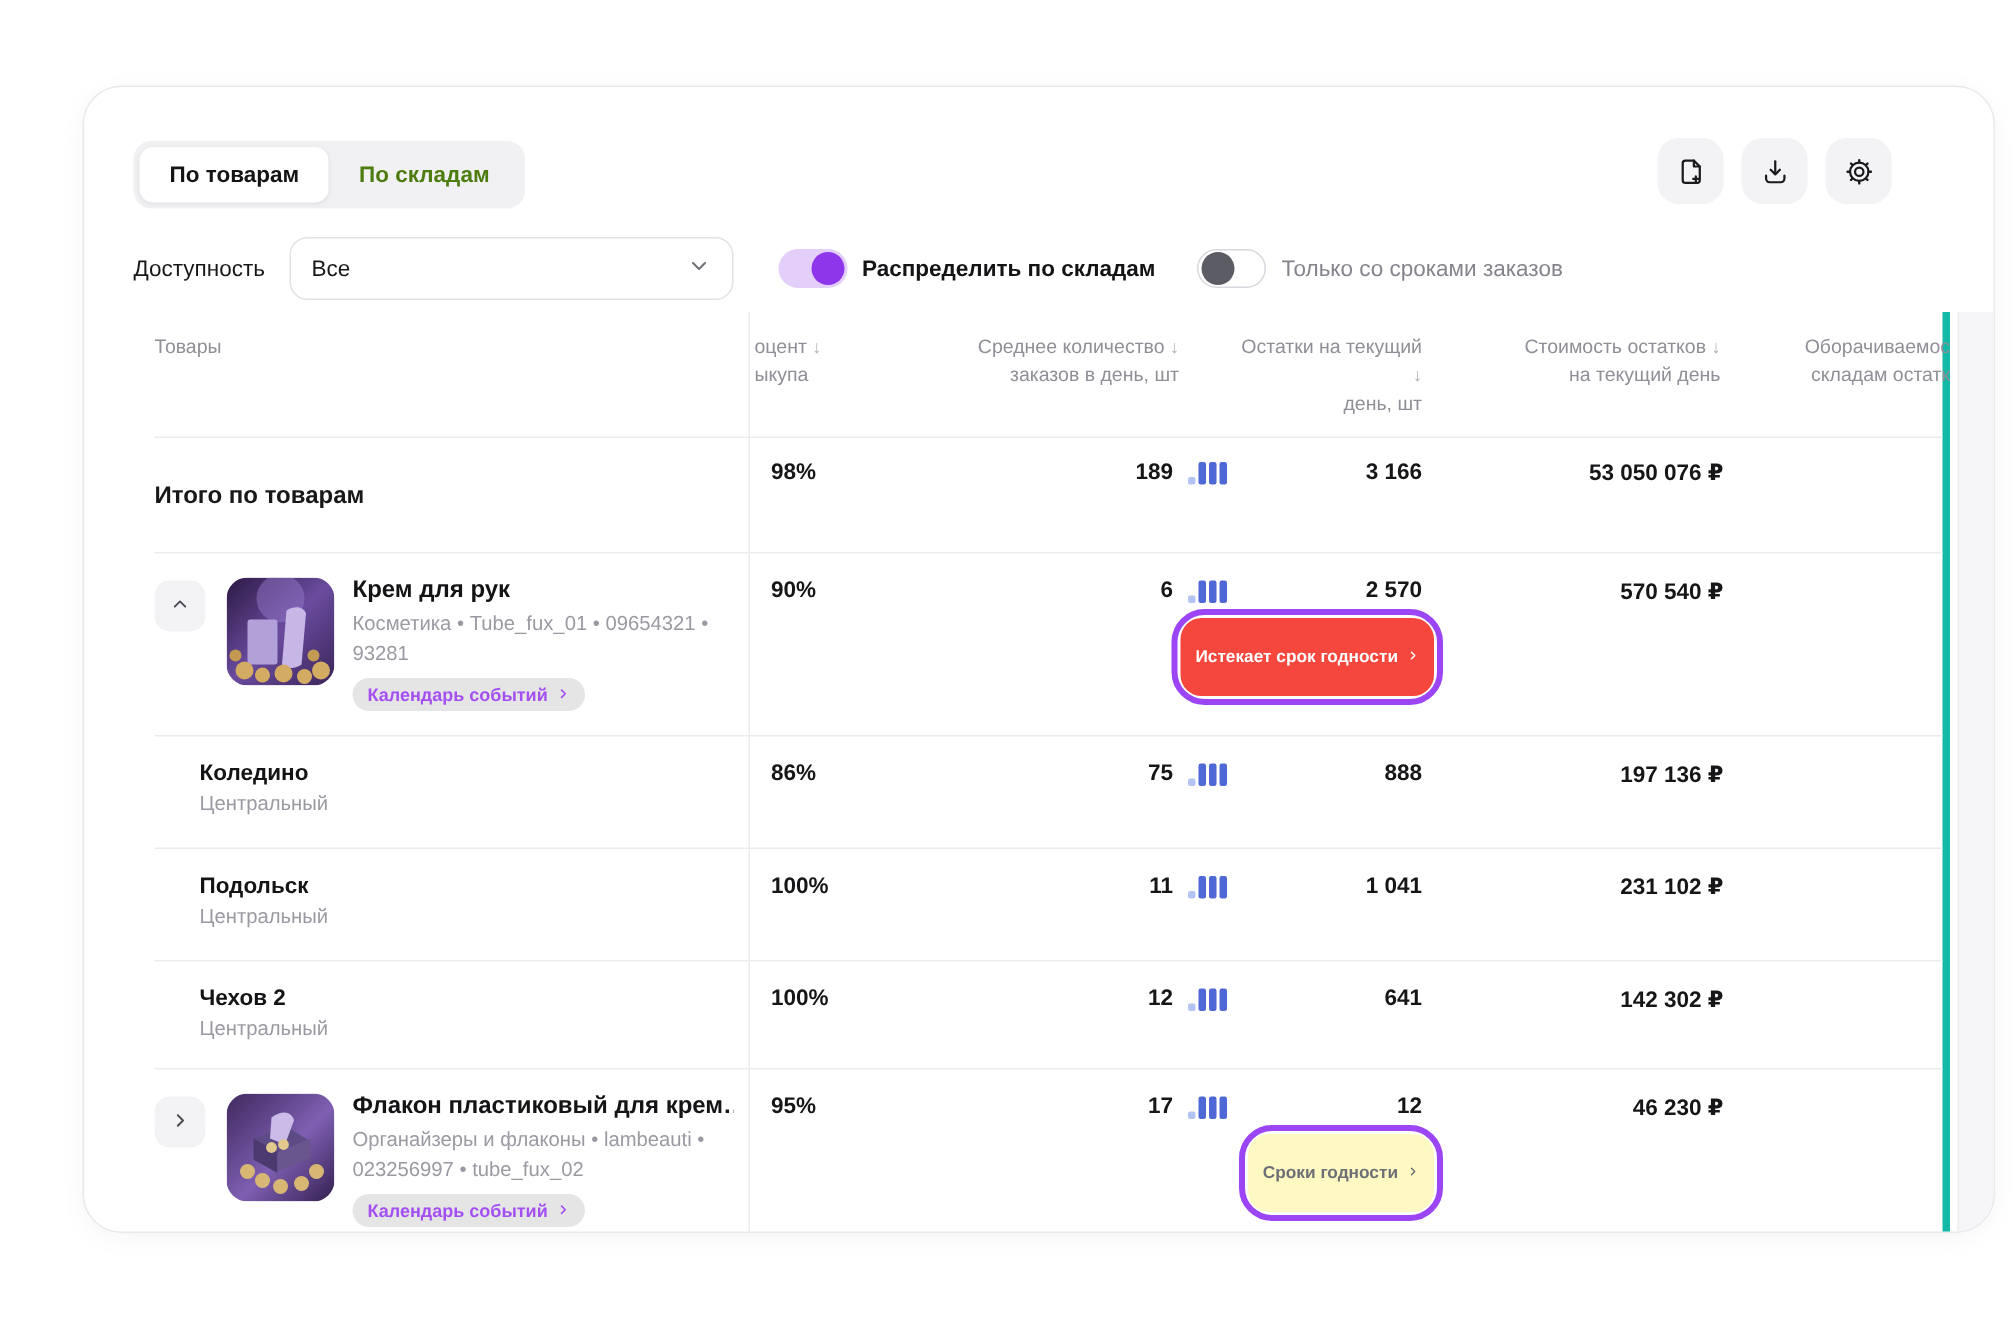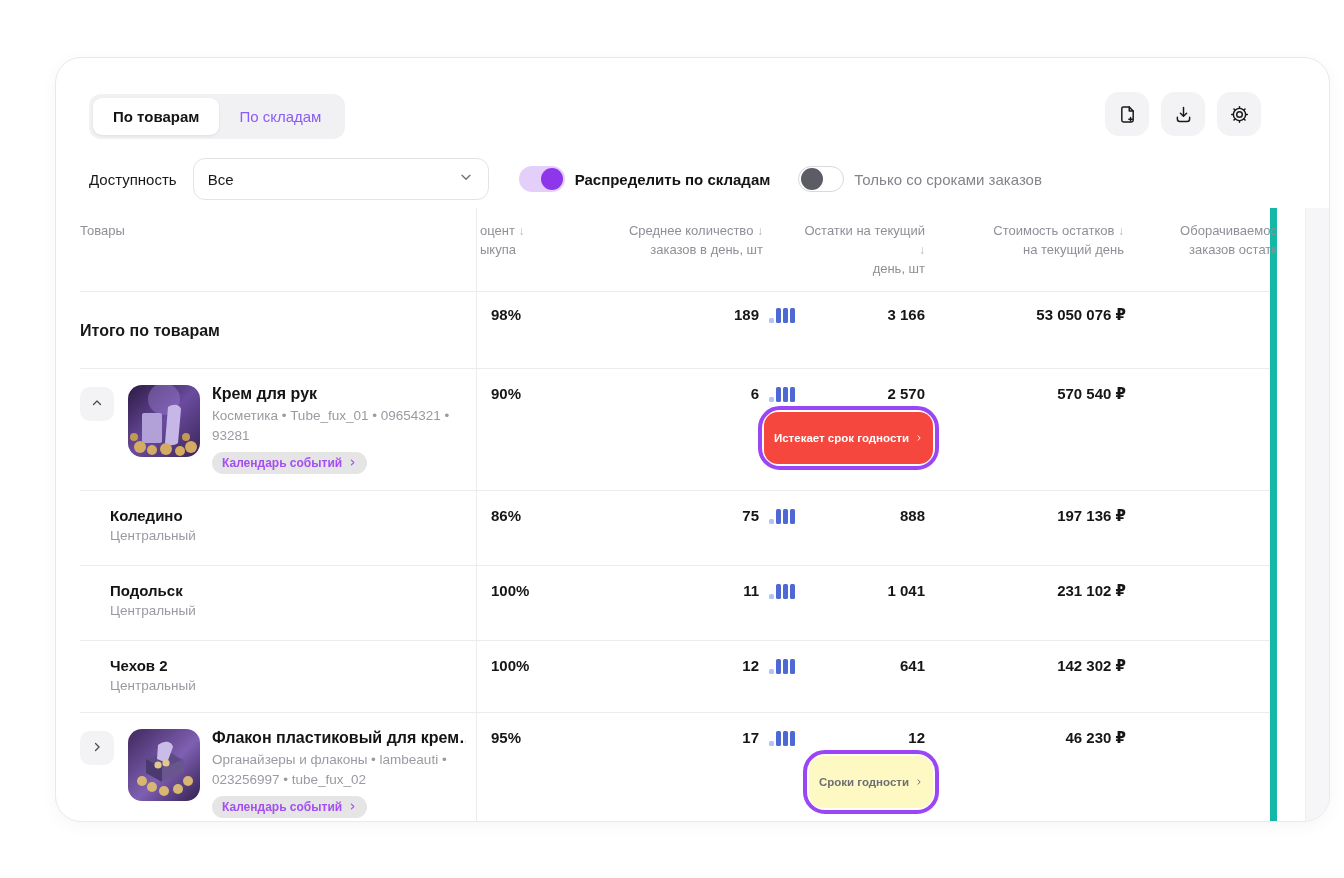--- a/index.html
+++ b/index.html
@@ -7,21 +7,21 @@
   body { font-family:"Liberation Sans","DejaVu Sans",sans-serif; color:#18181b; }
   .canvas { position:relative; width:1344px; height:878px; background:#ffffff; overflow:hidden; }
 
   .card { position:absolute; left:55px; top:57px; width:1275px; height:765px;
           background:#fff; border:1px solid #e9e9ec; border-radius:26px;
           box-shadow:0 4px 18px rgba(20,20,30,.04); overflow:hidden; }
 
   
   .tabs { position:absolute; left:33px; top:36px; display:inline-flex; background:#f1f1f4;
           border-radius:12px; padding:4px; }
-  .tab { padding:10px 20px; font-size:15px; border-radius:9px; color:#8b5cf6; font-weight:400;
+  .tab { padding:10px 20px; font-size:15px; border-radius:9px; color:#4d7c0f; font-weight:700;
          cursor:pointer; white-space:nowrap; }
   .tab.active { background:#fff; color:#141417; font-weight:700; box-shadow:0 1px 3px rgba(0,0,0,.08); }
 
   .toolbar { position:absolute; right:68px; top:34px; display:flex; gap:12px; }
   .icon-btn { width:44px; height:44px; background:#f3f3f5; border:none; border-radius:14px;
               display:flex; align-items:center; justify-content:center; cursor:pointer; }
   .icon-btn svg { display:block; }
 
   
   .filter-row { position:absolute; left:33px; top:100px; right:40px; display:flex; align-items:center; }
@@ -34,21 +34,21 @@
   .toggle.on .knob { position:absolute; right:2px; top:2px; width:22px; height:22px; border-radius:50%;
                      background:#8e36e9; }
   .toggle.off { background:#fff; border:1px solid #d8d8de; }
   .toggle.off .knob { position:absolute; left:2px; top:1px; width:22px; height:22px; border-radius:50%;
                       background:#5c5c64; }
   .toggle-label { font-size:15px; margin:0 28px 0 10px; }
   .toggle-label.bold { font-weight:700; color:#141417; }
   .toggle-label.muted { color:#84848c; margin-right:0; }
 
   
-  .table { position:absolute; left:24px; top:150px; width:1197px; border-right:7px solid #14b8a6; }
+  .table { position:absolute; left:47px; top:150px; width:1197px; border-right:5px solid #14b8a6; }
   .right-gutter { position:absolute; right:0; top:150px; bottom:0; width:24px; background:#f6f6f8;
                   border-left:1px solid #efeff2; }
 
   .trow { display:grid; grid-template-columns:397px 75px 245px 130px 205px 145px;
           border-bottom:1px solid #ececef; }
   .c1 { border-right:1px solid #ececef; }
 
   
   .thead { height:84px; }
   .th { font-size:13px; color:#8f8f97; line-height:1.45; padding-top:14px; }
@@ -202,21 +202,21 @@
           <span class="sort">↓</span><br>
           <span>день, шт</span>
         </div>
         <div class="th h-right h-value">
           <span>Стоимость остатков</span>
           <span class="sort">↓</span><br>
           <span>на текущий день</span>
         </div>
         <div class="th h-turn">
           <span>Оборачиваемос</span><br>
-          <span>заказов остатк</span>
+          <span>складам остатк</span>
         </div>
       </div>
 
       <div class="trow row-total">
         <div class="c1">Итого по товарам</div>
         <div class="cell-buyout num">98%</div>
         <div class="cell-avg">
           <span class="num">189</span>
           <span class="bars">
               <i class="s"></i>

